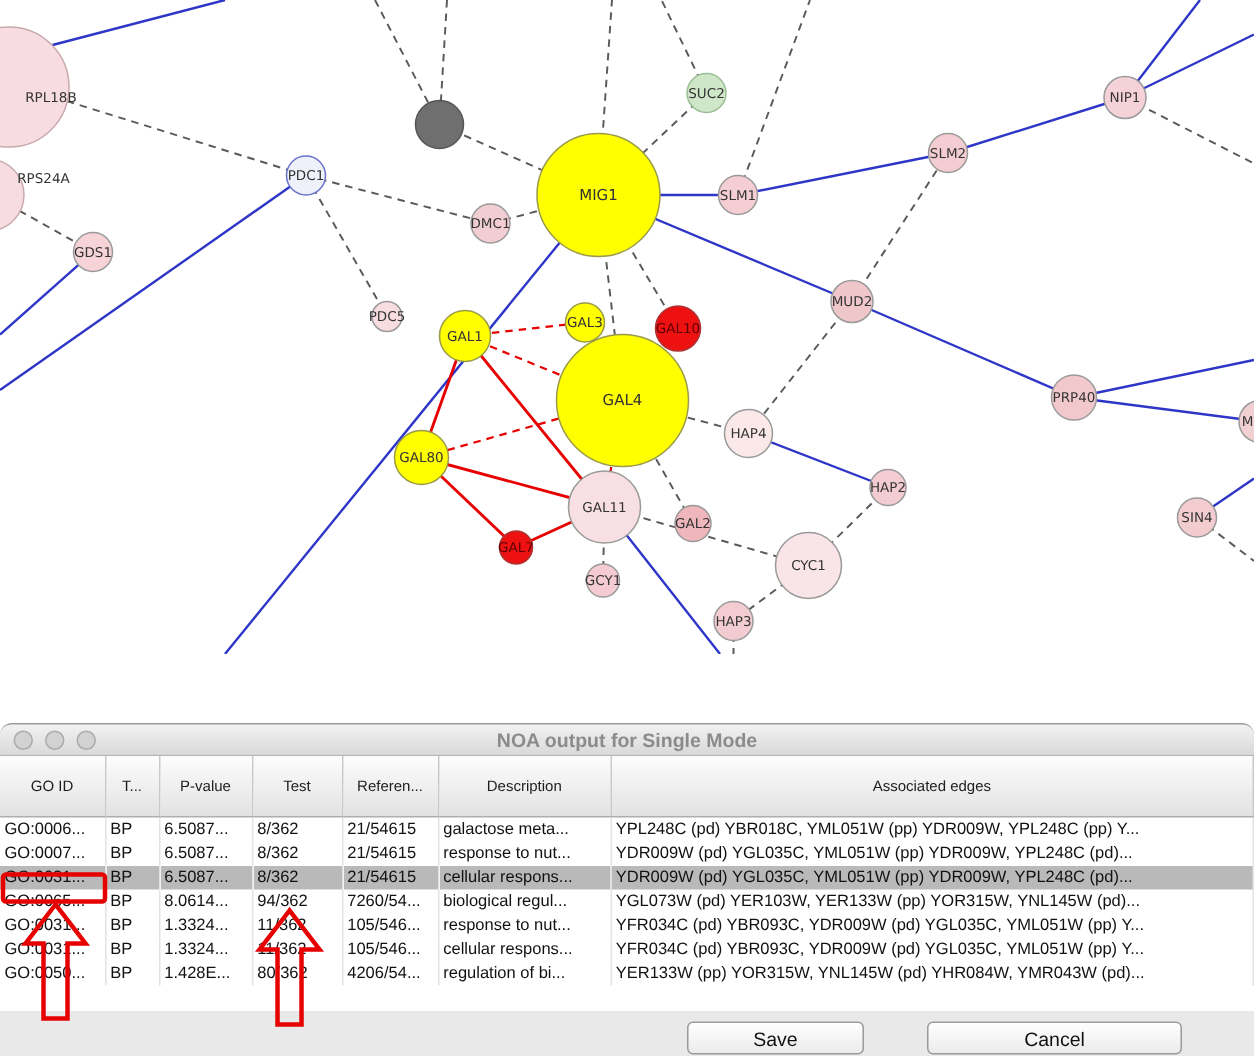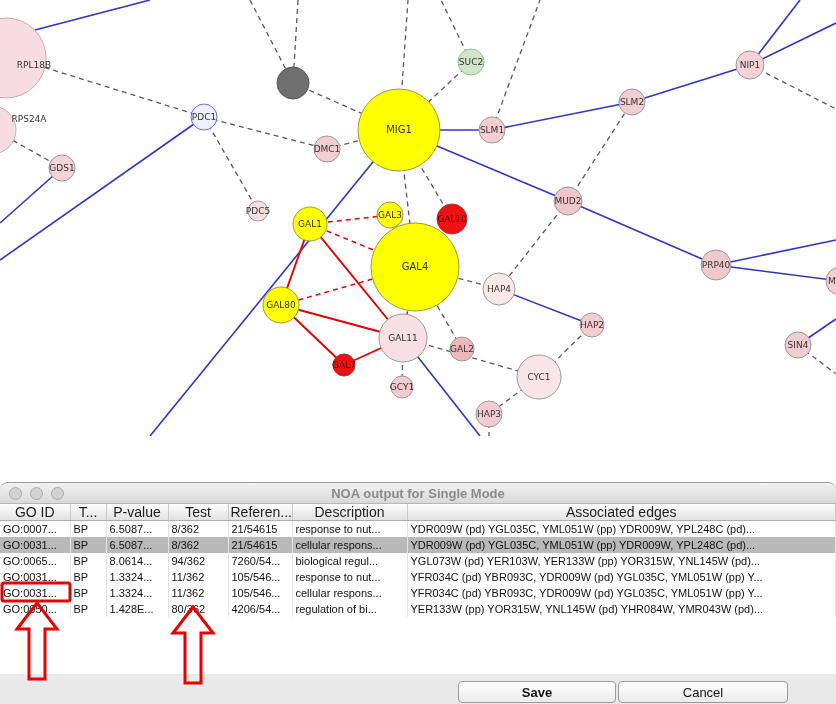--- a/index.html
+++ b/index.html
@@ -43,43 +43,43 @@
     border-bottom:1px solid #b5b5b5;
     border-radius:8px 8px 0 0;
     display:flex;align-items:center;
   }
   .table-wrap{
     position:absolute;top:21px;left:0;width:836px;height:170px;background:#fff;
     border-bottom:1px solid #c4c4c4;overflow:hidden;
   }
   table{border-collapse:collapse;table-layout:fixed;width:836px;font-size:11px;}
   thead th{
-    height:16px;padding:0 2px;
+    height:16px;padding:12px 2px;
     background:linear-gradient(#fdfdfd,#e2e2e2);
     border-right:1px solid #c9c9c9;border-bottom:1px solid #aeaeae;
-    font-weight:normal;font-size:14px;color:#1d1d1d;
+    font-weight:normal;font-size:10px;color:#1d1d1d;
     white-space:nowrap;overflow:hidden;text-align:center;
   }
   tbody td{
     height:16px;padding:0 3px;color:#111;
     border-right:1px solid #e3e3e3;
     white-space:nowrap;overflow:hidden;background:#fff;
   }
   tbody tr.selected td{background:#b9b9b9;}
   .noa-footer{
     position:absolute;top:191px;left:0;width:836px;height:55px;background:#e9e9e9;
   }
   .mac-btn{
     position:absolute;top:7px;height:22px;
     border:1px solid #9b9b9b;border-radius:4px;
     background:linear-gradient(#ffffff,#ebebeb);
     font-family:"Liberation Sans",sans-serif;font-size:13px;color:#111;
     box-shadow:0 1px 0 rgba(255,255,255,.6) inset;
   }
-  #save-btn{left:458px;width:158px;font-weight:bold;}
+  #save-btn{left:458px;width:118px;}
   #cancel-btn{left:618px;width:170px;}
   .annotations{position:absolute;top:0;left:0;pointer-events:none;z-index:9;}
 </style>
 </head>
 <body>
 
 <div class="stage">
 
   <section class="graph-window">
     <svg id="graph-svg" width="836" height="436" viewBox="0 22 836 436" xmlns="http://www.w3.org/2000/svg">
@@ -220,20 +220,29 @@
               <th>T...</th>
               <th>P-value</th>
               <th>Test</th>
               <th>Referen...</th>
               <th>Description</th>
               <th>Associated edges</th>
             </tr>
           </thead>
         <tbody id="tbody">
             <tr>
+              <td>GO:0006...</td>
+              <td>BP</td>
+              <td>6.5087...</td>
+              <td>8/362</td>
+              <td>21/54615</td>
+              <td>galactose meta...</td>
+              <td>YPL248C (pd) YBR018C, YML051W (pp) YDR009W, YPL248C (pp) Y...</td>
+            </tr>
+            <tr>
               <td>GO:0007...</td>
               <td>BP</td>
               <td>6.5087...</td>
               <td>8/362</td>
               <td>21/54615</td>
               <td>response to nut...</td>
               <td>YDR009W (pd) YGL035C, YML051W (pp) YDR009W, YPL248C (pd)...</td>
             </tr>
             <tr class="selected">
               <td>GO:0031...</td>

